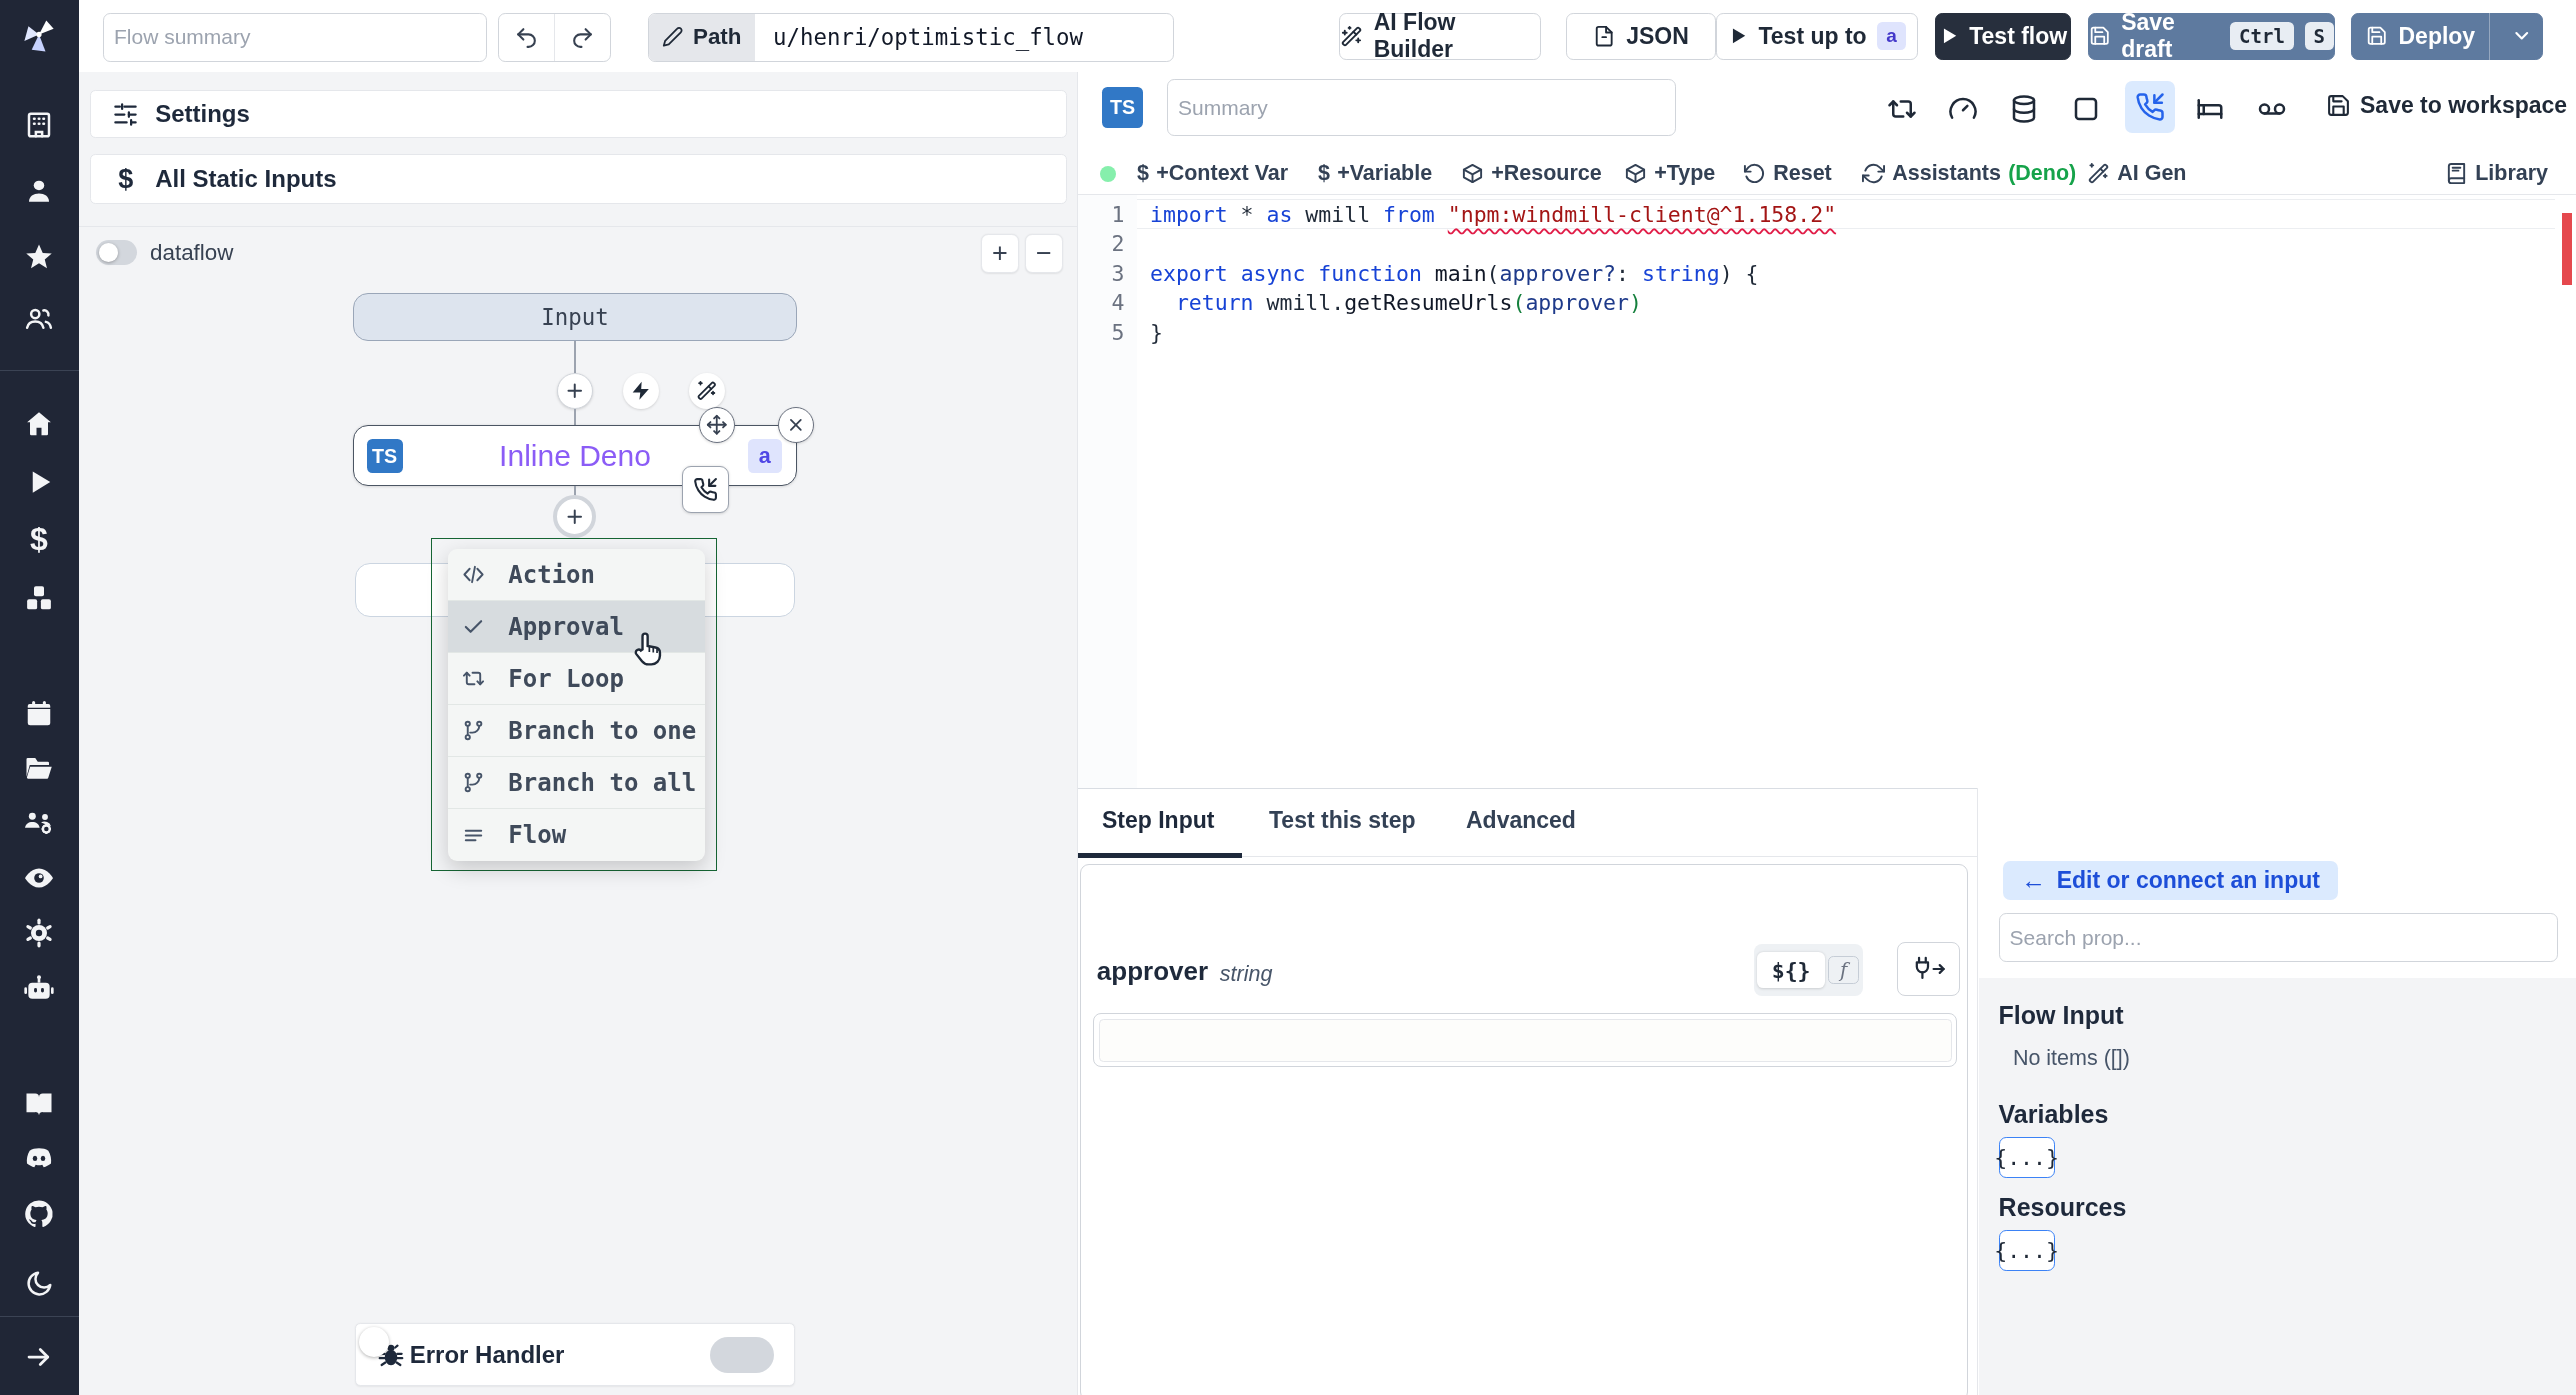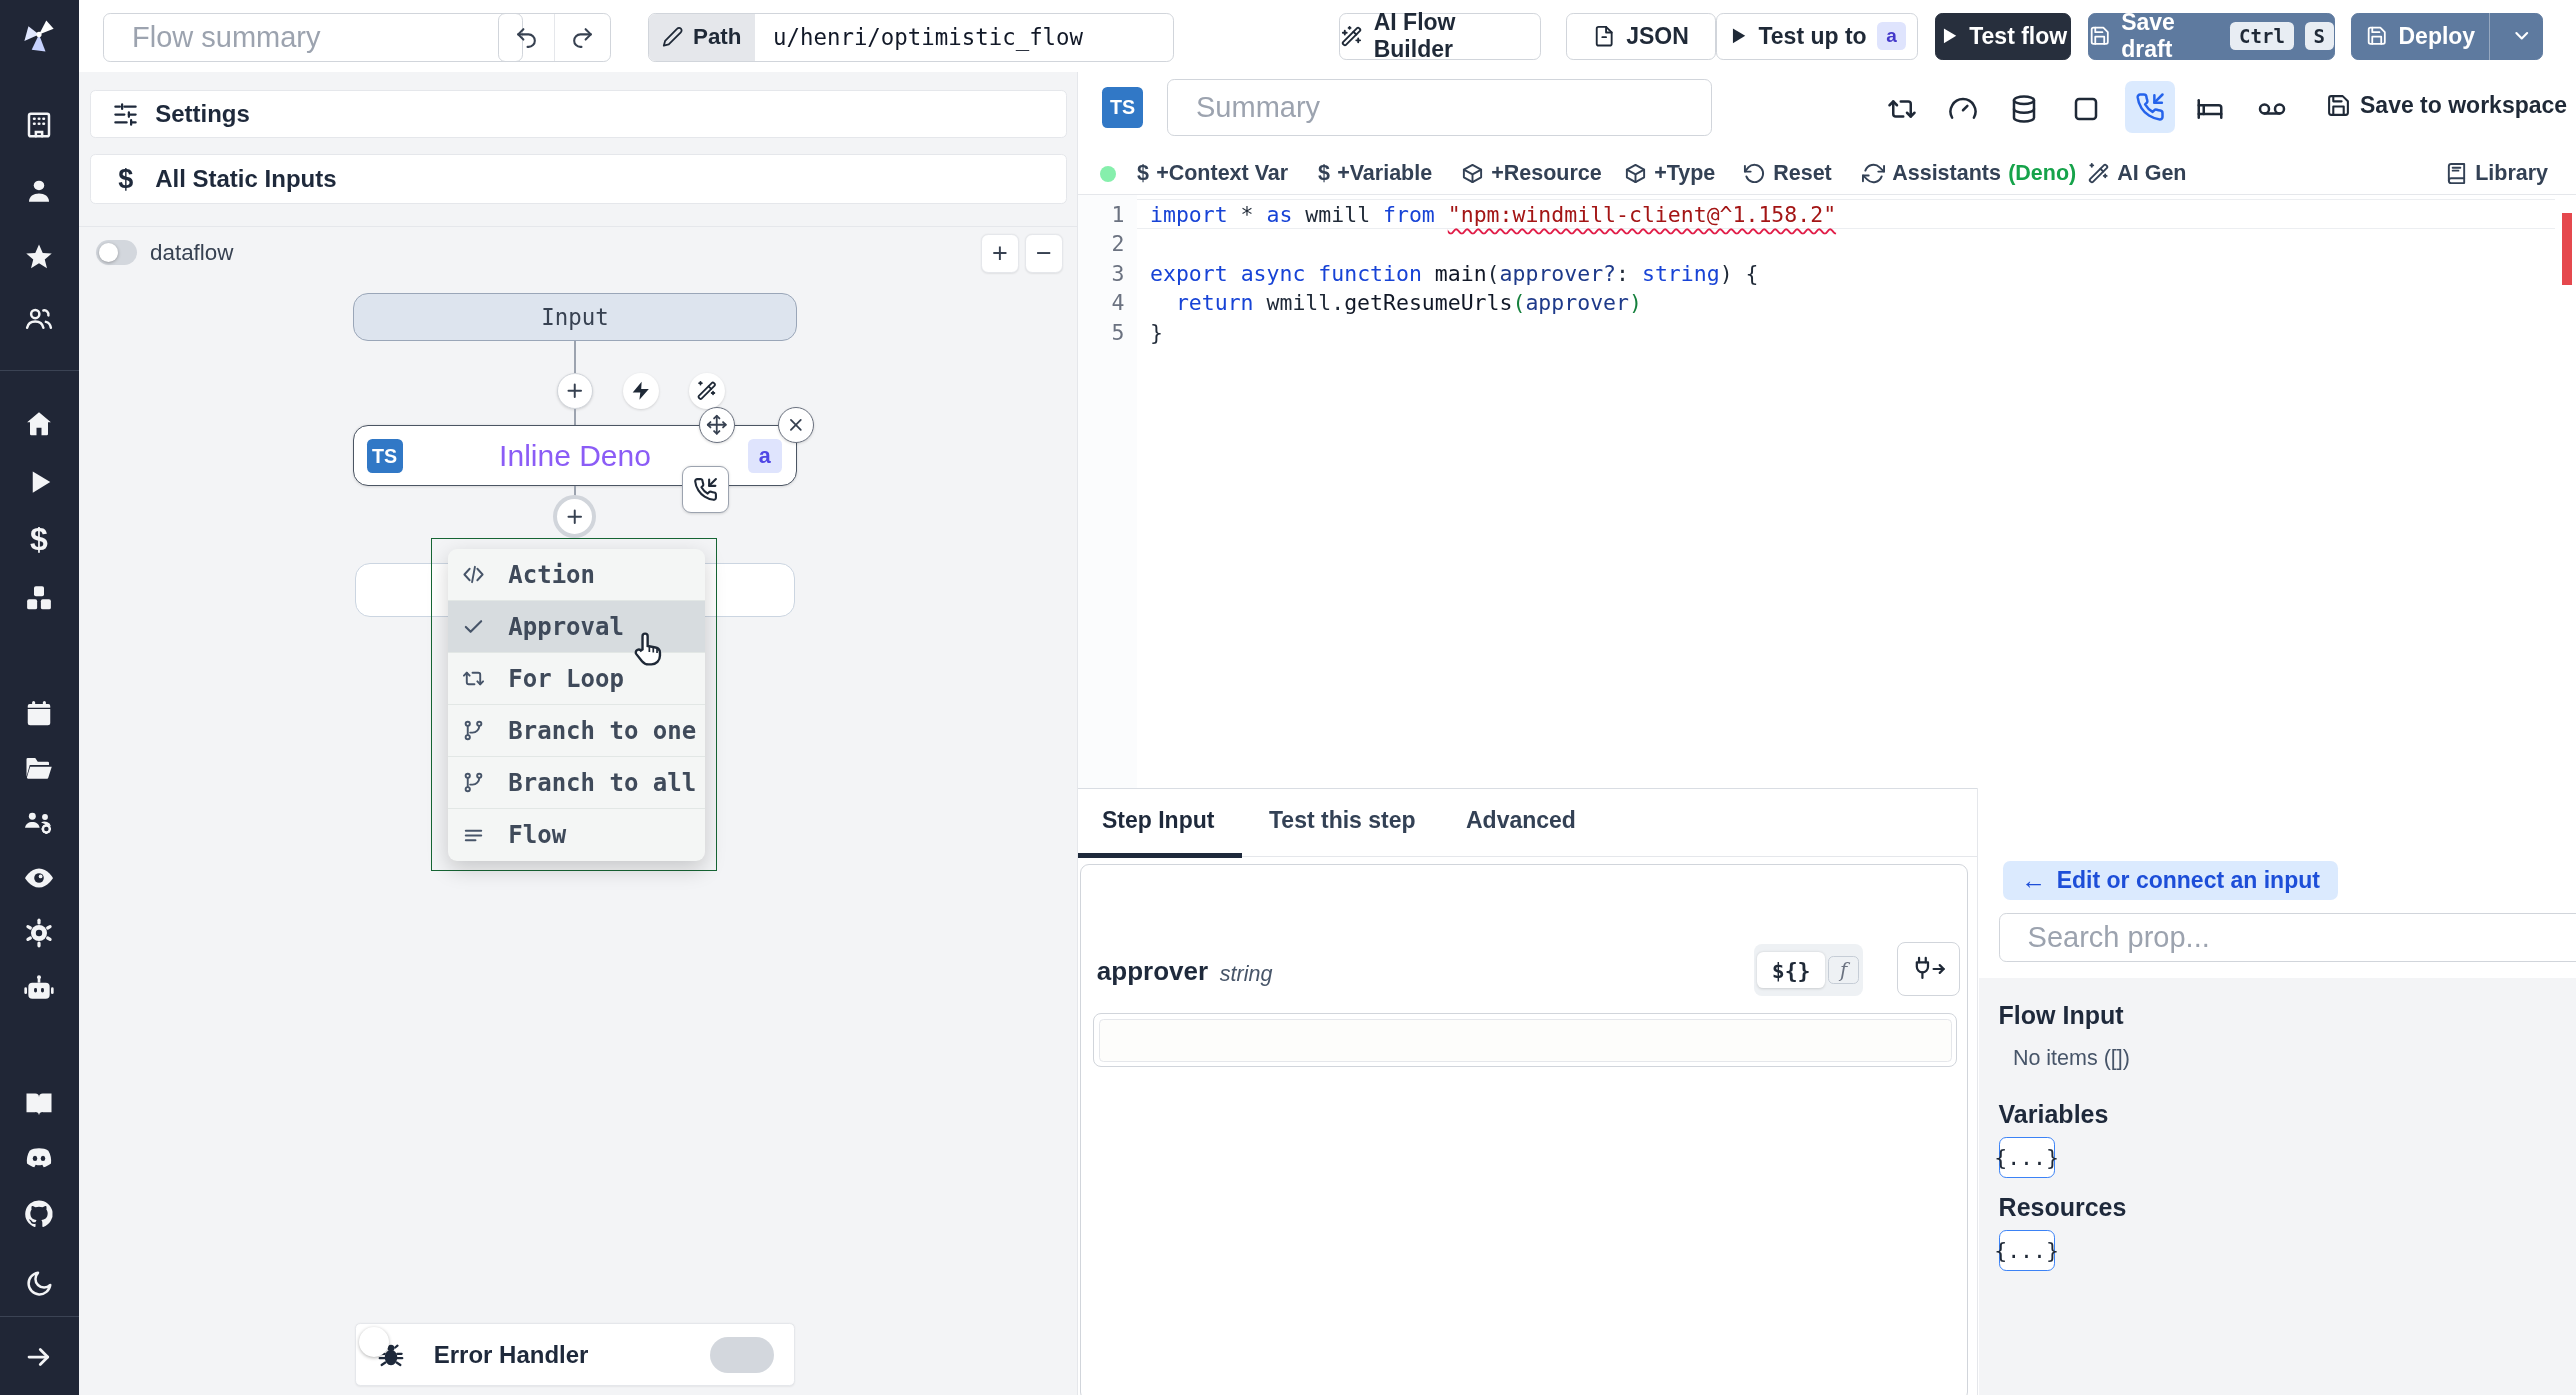--- a/index.html
+++ b/index.html
@@ -6,21 +6,21 @@
   #app{position:relative;width:2576px;height:1395px;overflow:hidden;background:#ffffff;
        font-family:"Liberation Sans",sans-serif;color:#1f2937;-webkit-font-smoothing:antialiased}
   .abs{position:absolute}
   .mono{font-family:"DejaVu Sans Mono",monospace}
   .flex{display:flex;align-items:center}
   svg{display:block}
   .ic{display:inline-flex;align-items:center;justify-content:center}
 
   
   .topbar{left:79px;top:0;width:2497px;height:72px;background:#fff;border-bottom:0.9px solid #e5e7eb}
-  .t-input{border:0.9px solid #d1d5db;border-radius:7.2px;background:#fff;font-size:29px;color:#111827;padding:0 28px;outline:none}
+  .t-input{border:0.9px solid #d1d5db;border-radius:7.2px;background:#fff;font-size:21px;color:#111827;padding:0 10px;outline:none}
   .t-input::placeholder{color:#9ca3af}
   .btn{display:flex;align-items:center;justify-content:center;gap:10.7px;border:0.9px solid #d1d5db;border-radius:7.2px;
        background:#fff;font-weight:600;font-size:23px;color:#1f2937;cursor:pointer;box-sizing:border-box}
   .btn.dark{background:#272f3d;border-color:#272f3d;color:#fff}
   .btn.steel{background:#5e7a9f;border-color:#5e7a9f;color:#fff}
   .kbd{background:#e8edf3;border-radius:5.4px;padding:2.7px 9px;font-family:"DejaVu Sans Mono",monospace;
        font-size:19px;color:#1f2937;font-weight:600}
   .kbd.indigo{background:#dfe4fd;color:#4338ca;font-family:"Liberation Sans",sans-serif}
 
   
@@ -504,21 +504,21 @@
 
     <div class="card flex" style="left:276px;top:1251px;width:440px;height:63px;padding:0 19.7px;box-shadow:0 0.9px 1.8px rgba(0,0,0,.06)">
       <span class="ic">
           <svg width="30" height="30" viewBox="0 0 24 24" fill="#1e293b">
             <ellipse cx="12" cy="14" rx="5" ry="6.2"></ellipse>
             <path d="M9.2 6.5a2.8 2.8 0 0 1 5.6 0l-.4 1.6h-4.8z"></path>
             <path d="M6.8 4.5 8.6 6M17.2 4.5 15.4 6" stroke="#1e293b" stroke-width="1.8" fill="none" stroke-linecap="round"></path>
             <path d="M7 11H3.5M7 14.5H3M7.5 18l-3 2M17 11h3.5M17 14.5h4M16.5 18l3 2" stroke="#1e293b" stroke-width="1.8" fill="none" stroke-linecap="round"></path>
           </svg>
         </span>
-      <span style="margin-left:28px;font-weight:700;font-size:24px;color:#1e293b">Error Handler</span>
+      <span style="margin-left:4px;font-weight:700;font-size:24px;color:#1e293b">Error Handler</span>
       <div class="toggle" style="position:static;margin-left:auto;width:64px;height:36px">
         <span class="knob" style="width:30px;height:30px"></span>
       </div>
     </div>
   </div>
 
   <div class="abs rightpanel">
 
     <span class="badge ts" style="left:24px;top:15px;width:41px;height:41px;position:absolute">TS</span>
     <input class="abs t-input" style="left: 89px; top: 7.2px; width: 487px; height: 55px;" placeholder="Summary">

